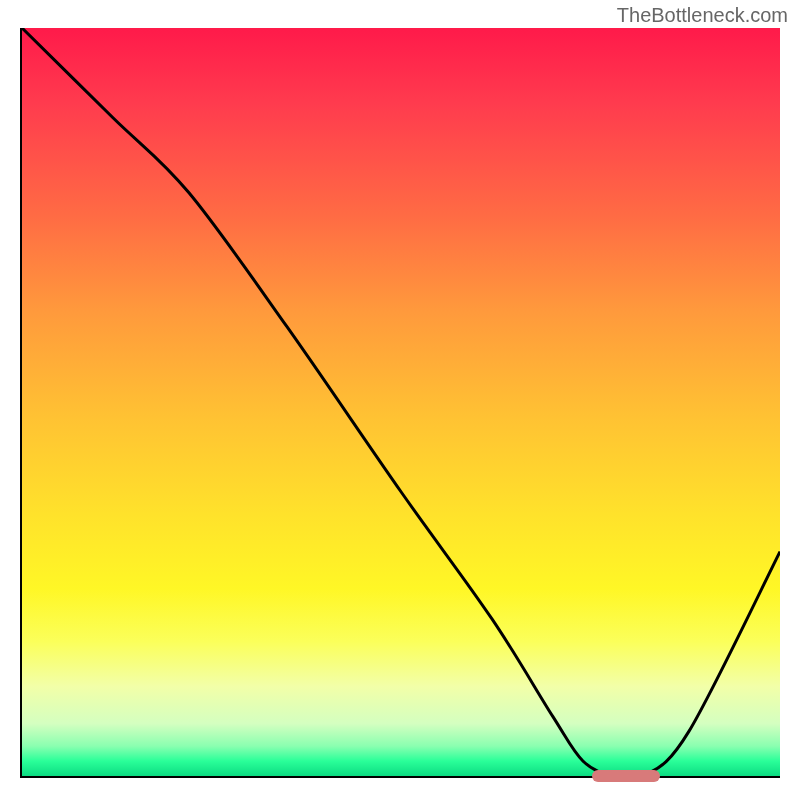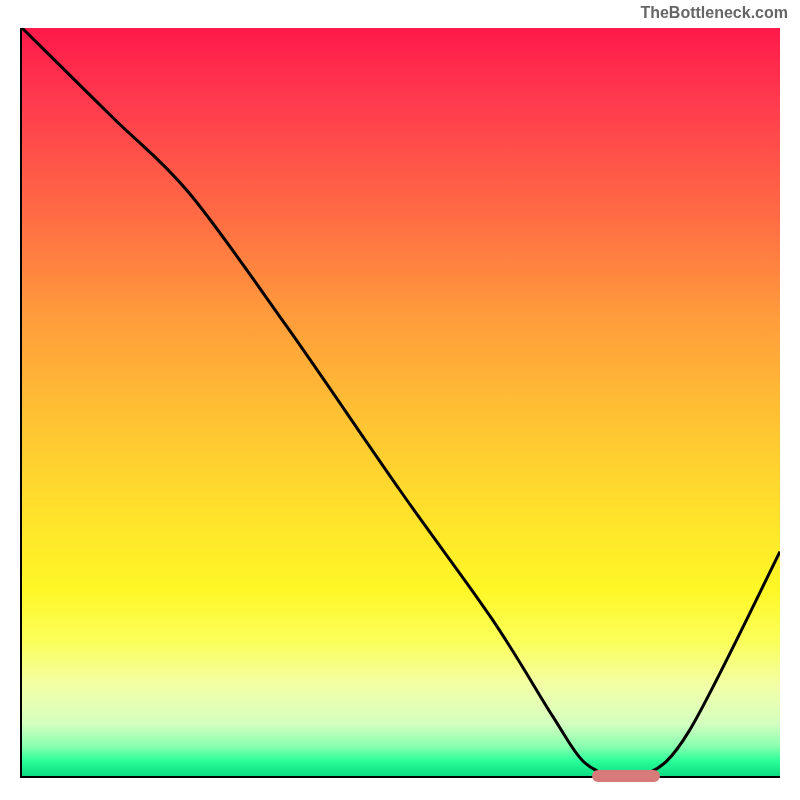--- a/index.html
+++ b/index.html
@@ -7,22 +7,22 @@
     width: 800px;
     height: 800px;
     background: #ffffff;
     position: relative;
     font-family: Arial, sans-serif;
   }
   .watermark {
     position: absolute;
     top: 4px;
     right: 12px;
-    font-size: 16px;
-    font-weight: bold;
+    font-size: 20px;
+    font-weight: normal;
     color: #666666;
     z-index: 10;
   }
   .plot-area {
     position: absolute;
     left: 20px;
     top: 28px;
     width: 760px;
     height: 750px;
     border-left: 2px solid #000;

